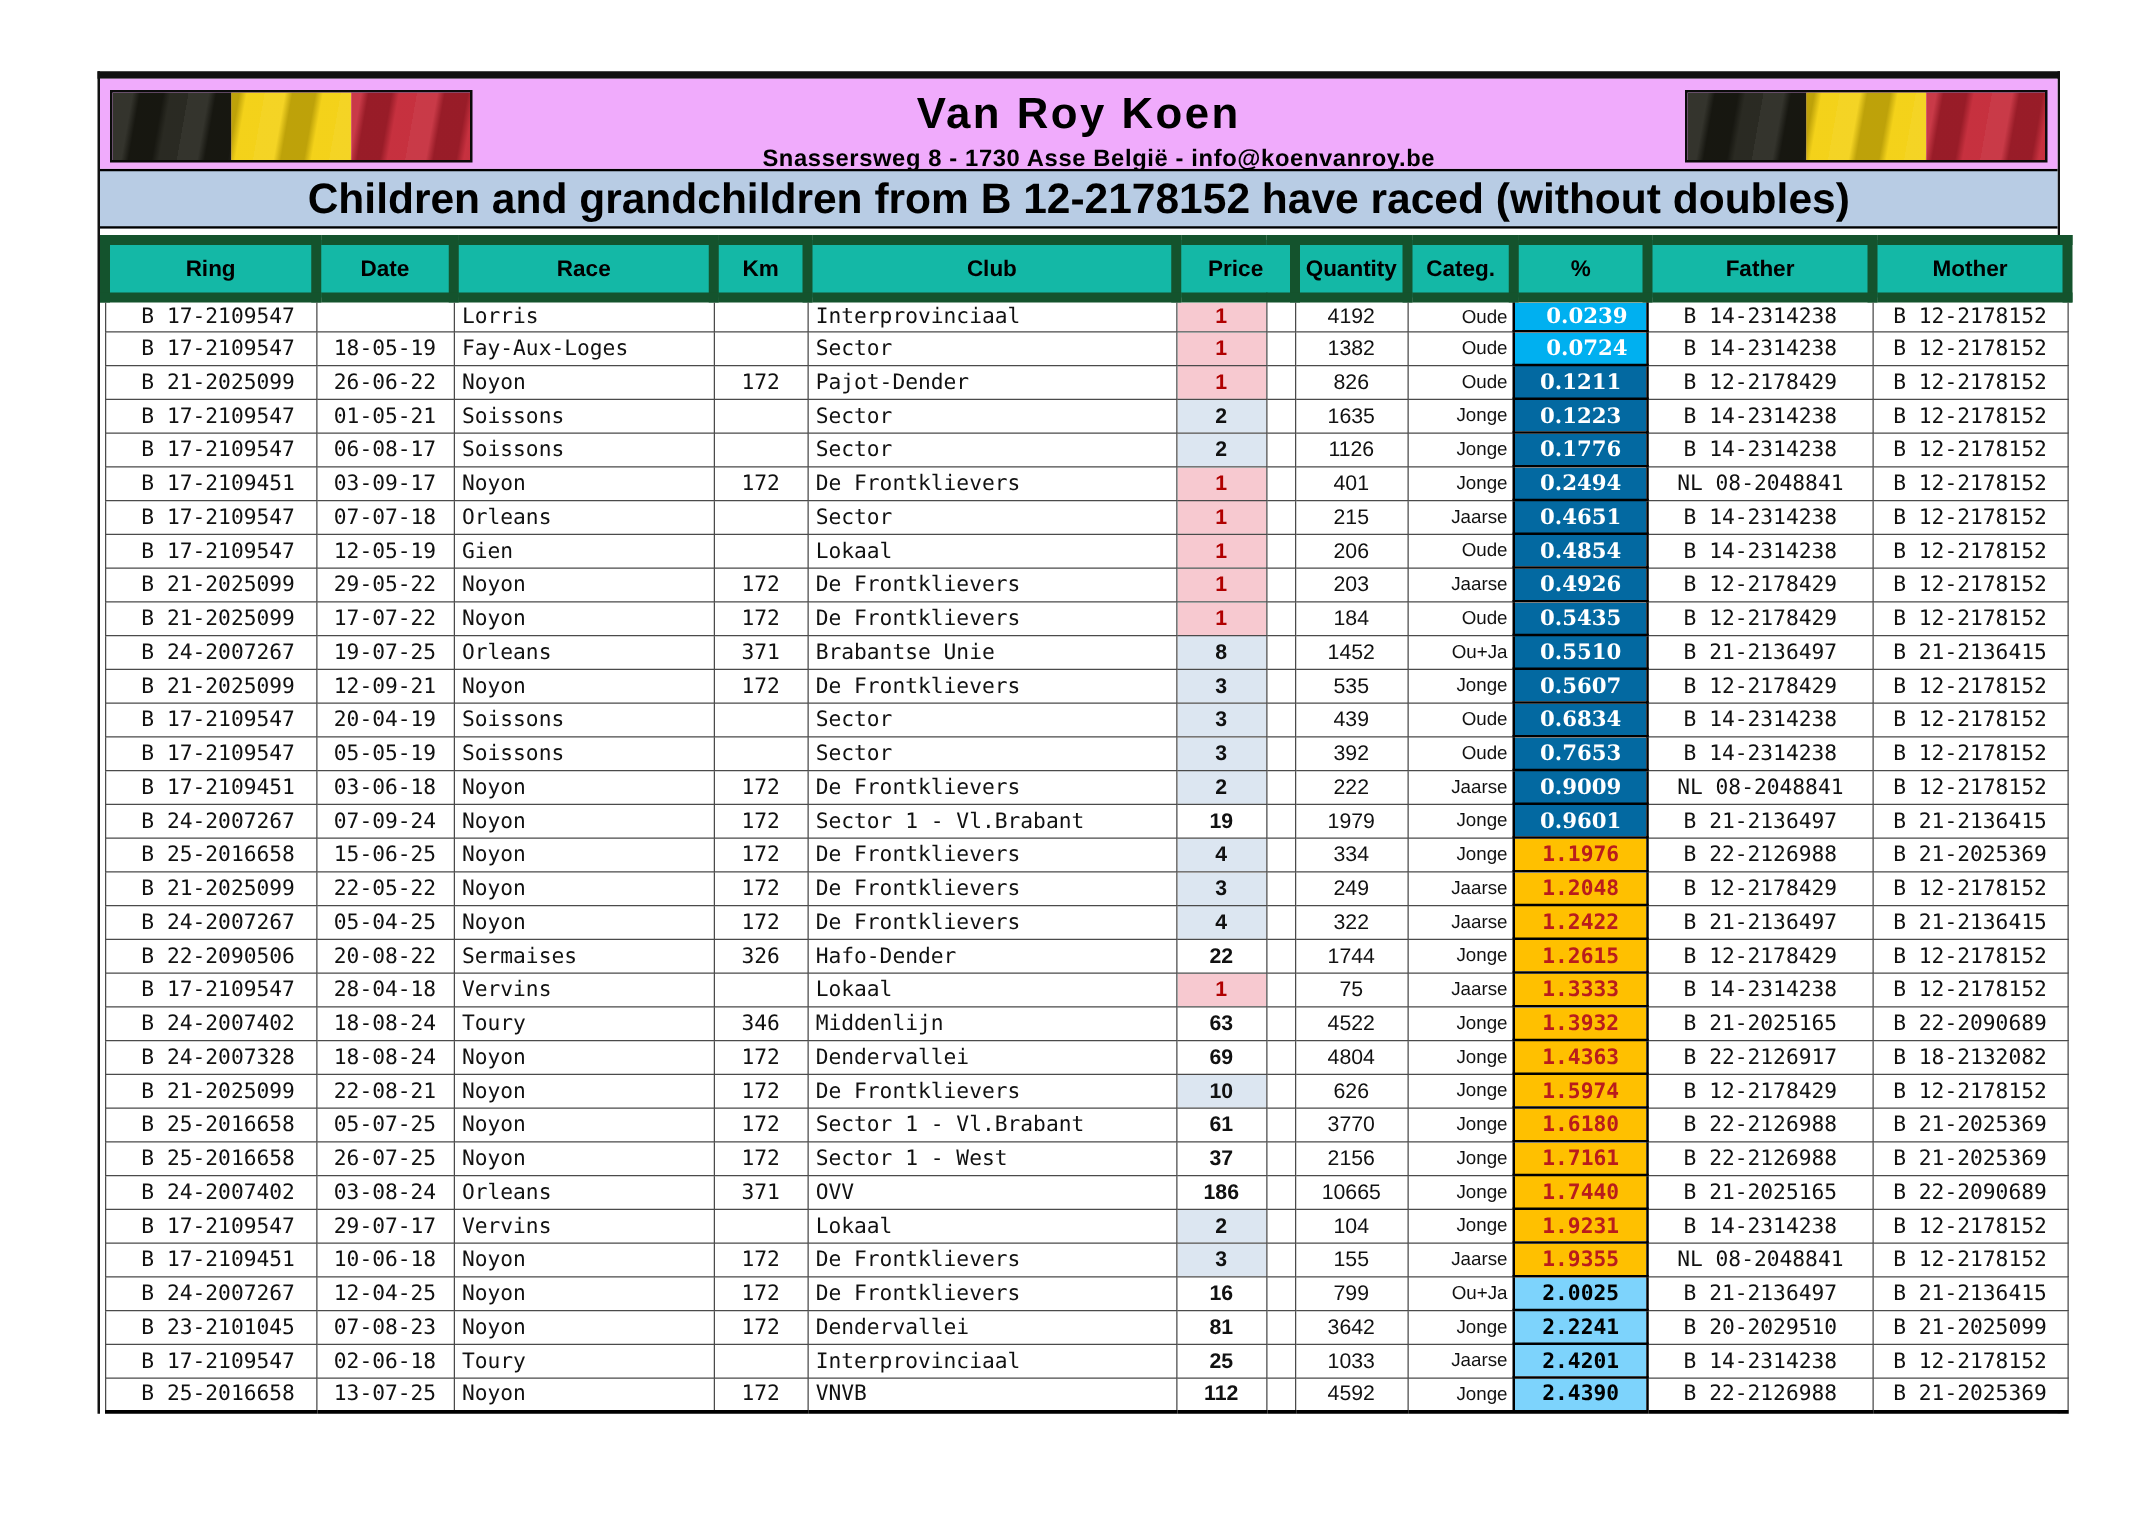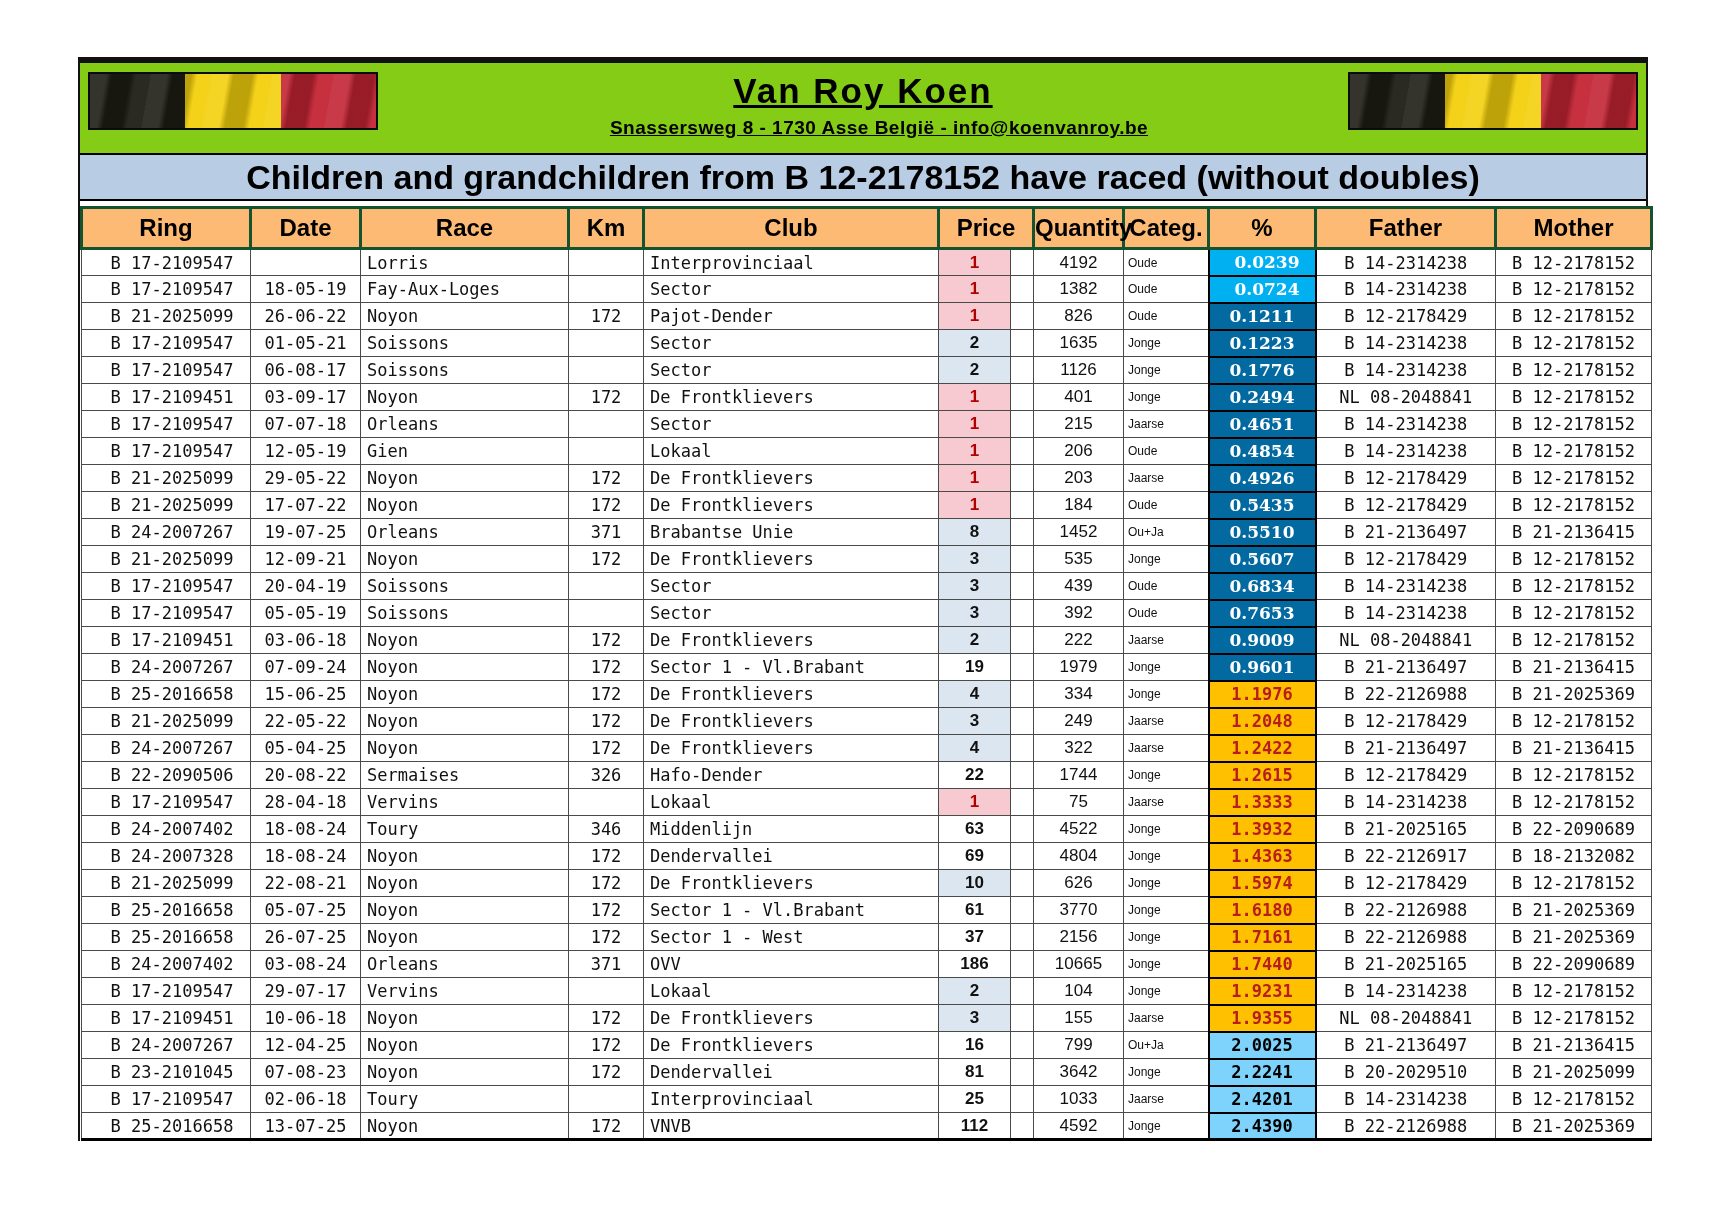--- a/index.html
+++ b/index.html
@@ -1,56 +1,56 @@
 <!DOCTYPE html>
 <html><head>
 <meta charset="utf-8">
 <style>
   html,body{margin:0;padding:0;background:#ffffff;}
   body{width:1720px;height:1216px;position:relative;font-family:"Liberation Sans","DejaVu Sans",sans-serif;}
   .frame{position:absolute;left:78px;top:57px;width:1570px;
          border-top:6px solid #111;border-left:2px solid #111;border-right:2px solid #111;
          background:#fff;box-sizing:border-box;}
   
-  .hdr{position:relative;height:90px;background:#84cc16;text-decoration:underline;}
+  .hdr{position:relative;height:72px;background:#f0abfc;}
   .flag{position:absolute;top:9px;width:286px;height:54px;border:2px solid #0b0b0b;display:flex;overflow:hidden;}
   .flag-left{left:8px;}
   .flag-right{right:8px;}
   .flag .s{flex:1;height:100%;}
   .flag .b{background:#1d1d15;}
   .flag .y{background:#f3cf0c;}
   .flag .r{background:#c32433;}
   .flag::after{content:"";position:absolute;inset:0;
     background:repeating-linear-gradient(100deg,rgba(255,255,255,0.10) 0 16px,rgba(0,0,0,0.22) 22px 40px,rgba(255,255,255,0.06) 46px 60px);}
   .title{padding-top:8px;text-align:center;font-size:35px;font-weight:bold;letter-spacing:2px;color:#000;}
   .subtitle{margin-top:6px;text-align:center;font-size:19px;font-weight:bold;letter-spacing:0.5px;color:#000;margin-left:32px;}
   
   .banner{height:44px;line-height:44px;background:#b8cce4;border-top:2px solid #000;border-bottom:2px solid #000;
           text-align:center;font-size:34px;font-weight:bold;color:#000;}
   .gap{height:5px;background:#fff;}
   
   table{border-collapse:collapse;table-layout:fixed;width:100%;background:#fff;}
-  th{border:3px solid #14532d;background:#fdba74;font-size:24px;font-weight:bold;height:38px;padding:0;color:#000;}
+  th{border:8px solid #14532d;background:#14b8a6;font-size:18px;font-weight:bold;height:38px;padding:0;color:#000;}
   td{border:1px solid #4a4a4a;height:27px;padding:0 4px;font-size:17px;color:#111;
      overflow:hidden;white-space:nowrap;box-sizing:border-box;}
   tbody tr:first-child td{border-top:3px solid #000;}
   tbody tr:last-child td{border-bottom:3px solid #000;}
   .mono{font-family:"DejaVu Sans Mono","Liberation Mono",monospace;}
   .c-ring{text-align:center;padding-left:16px;}
   .c-date{text-align:center;}
   .c-race{text-align:left;padding-left:6px;}
   .c-km{text-align:center;}
   .c-club{text-align:left;padding-left:6px;}
   .c-price{font-weight:bold;text-align:center;font-size:17px;}
   .price-pink{background:#f7c9d0;color:#b00000;}
   .price-blue{background:#dce6f1;color:#111;}
   .price-white{background:#ffffff;color:#111;}
   .c-spacer{background:#fff;}
   .c-qty{text-align:center;}
-  .c-categ{text-align:left;font-size:12px;}
+  .c-categ{text-align:right;font-size:15px;}
   .c-pct{text-align:center;font-weight:bold;border:2px solid #000;font-size:17px;}
   .pct-blue{background:#00b0f0;color:#fff;font-family:"DejaVu Serif","Liberation Serif",serif;padding-left:14px;}
   .pct-red{background:#0369a1;color:#fff;font-family:"DejaVu Serif","Liberation Serif",serif;text-align:center;}
   .pct-orange{background:#ffc000;color:#b91c1c;font-family:"DejaVu Sans Mono","Liberation Mono",monospace;}
   .pct-purple{background:#7dd3fc;color:#000;font-family:"DejaVu Sans Mono","Liberation Mono",monospace;}
   .c-father,.c-mother{text-align:center;}
 </style>
 </head>
 <body>
 

